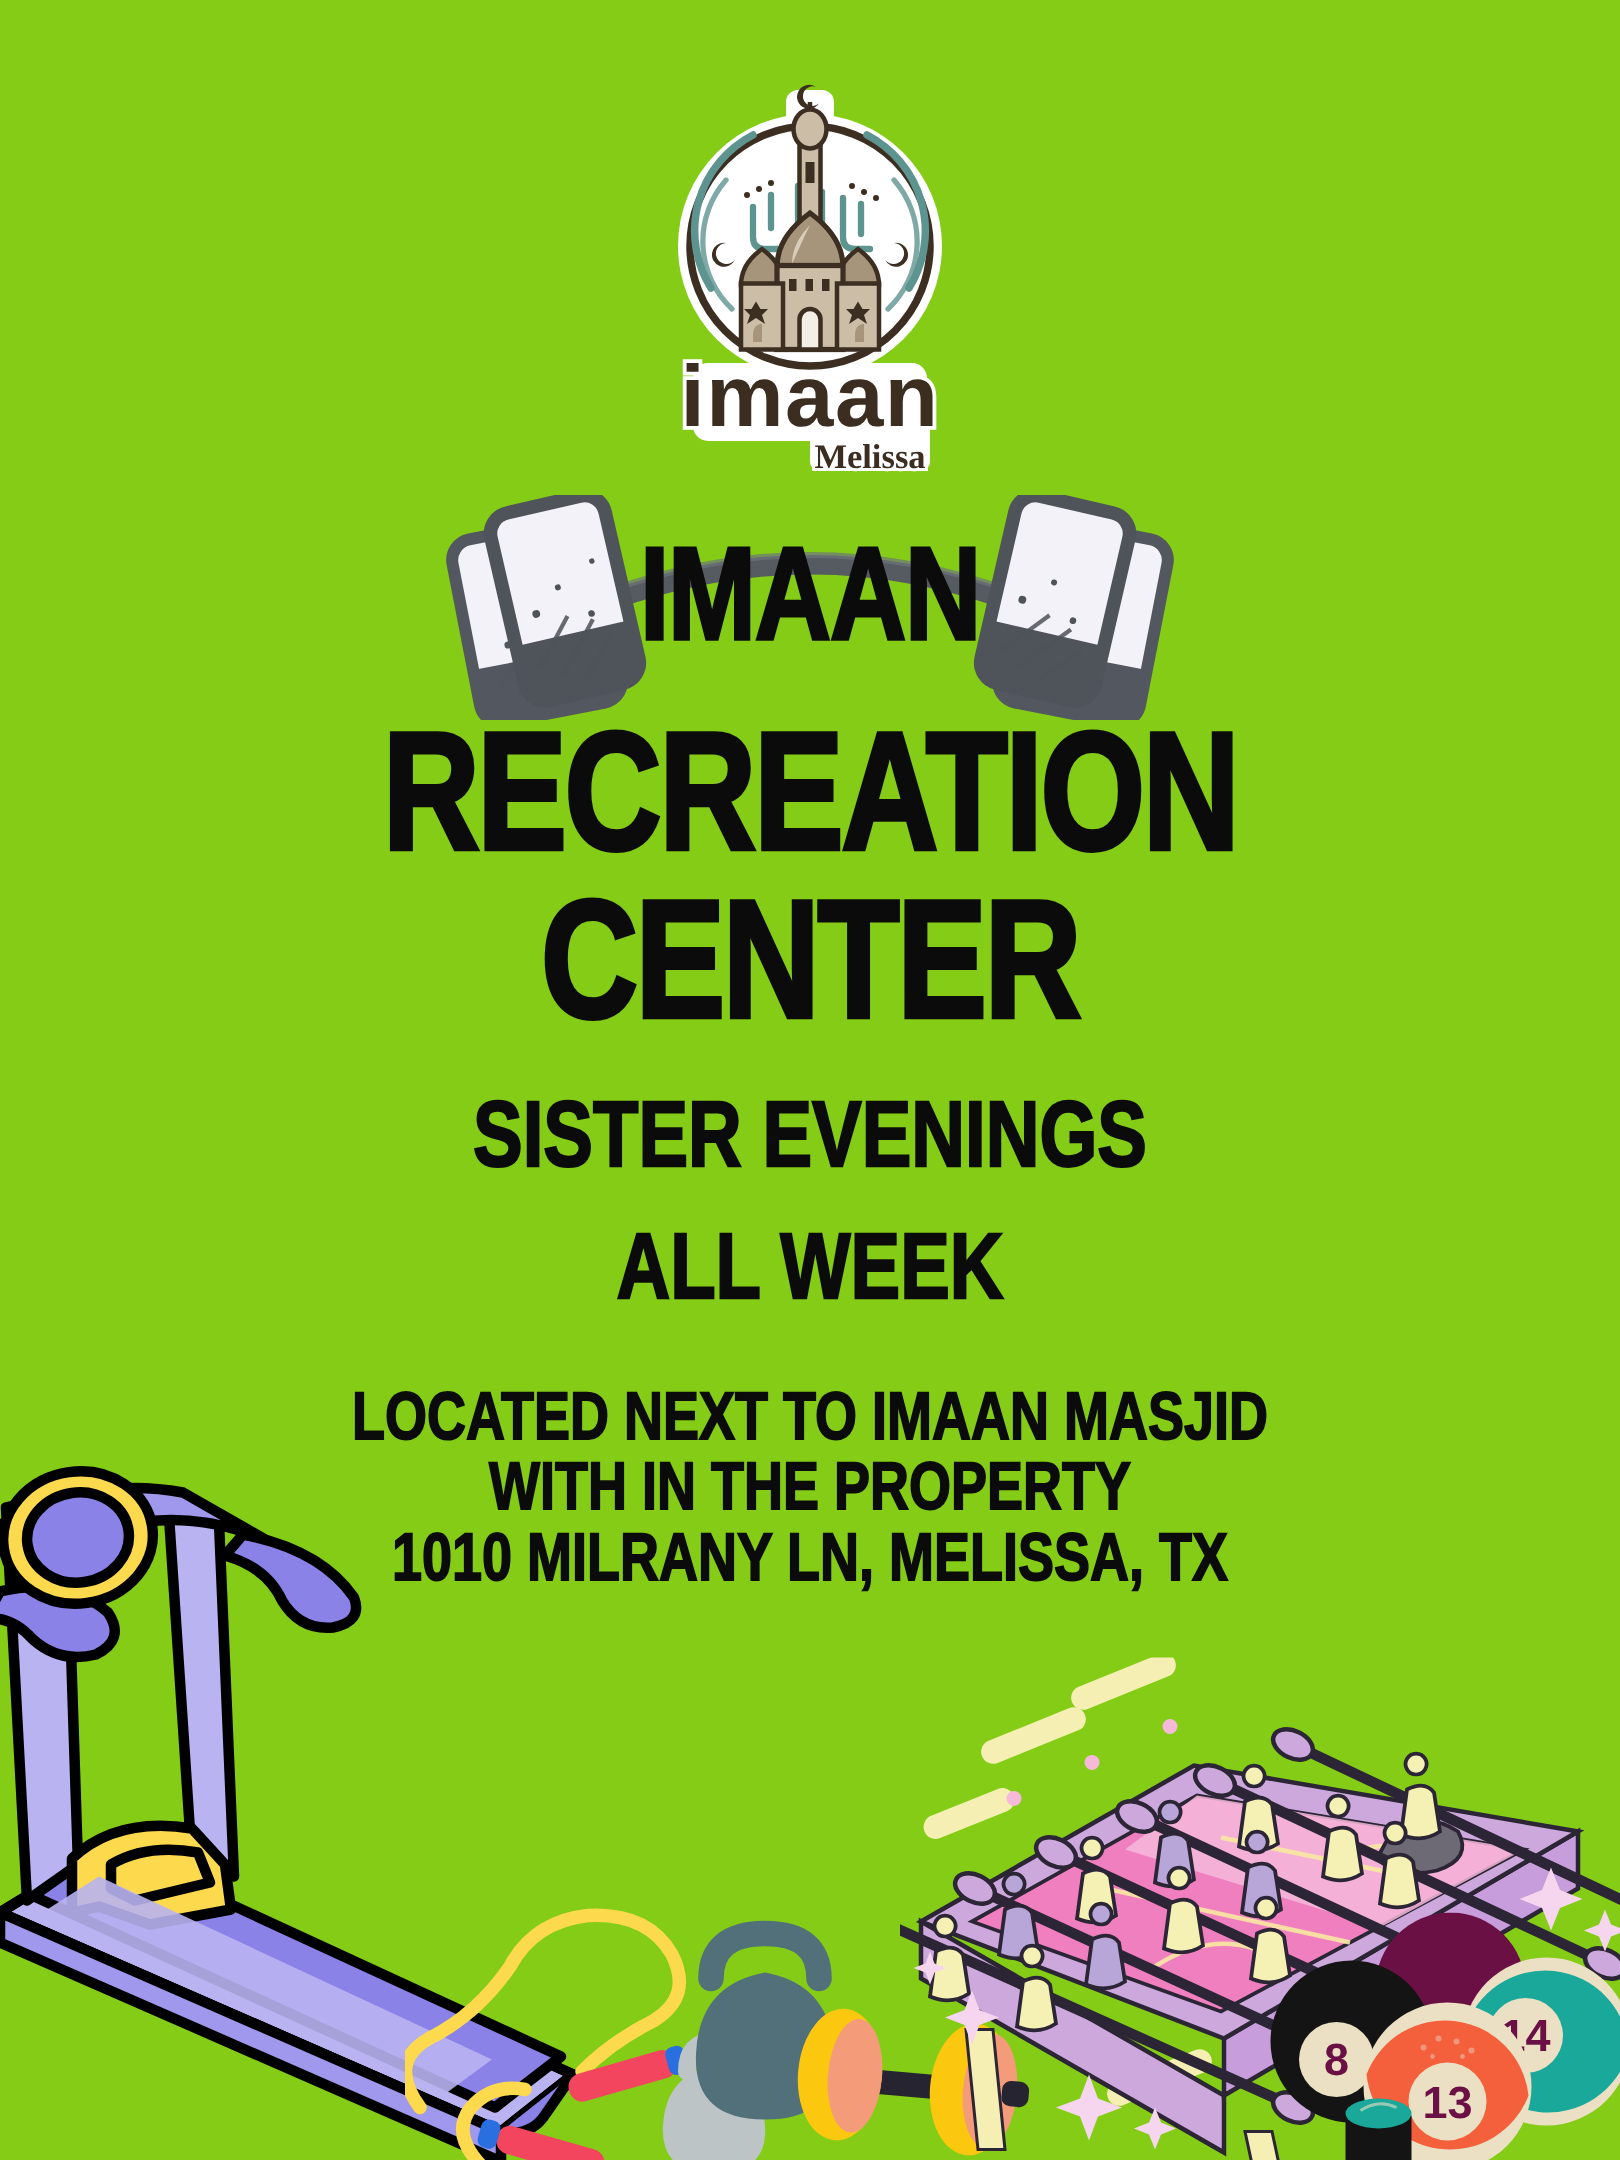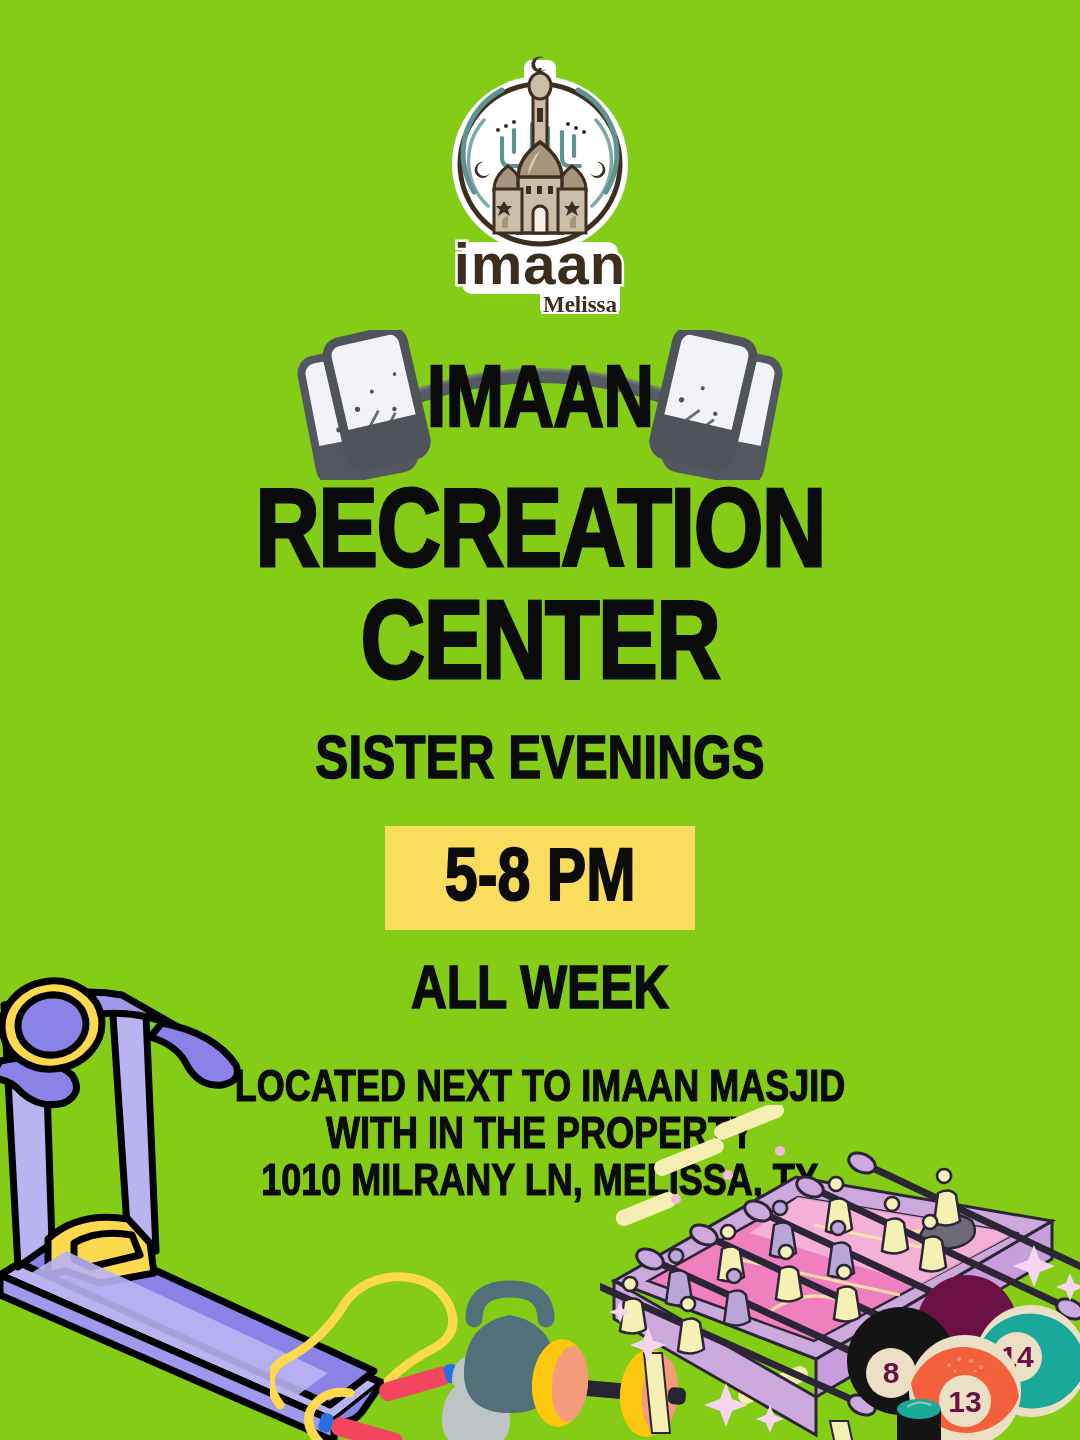--- a/index.html
+++ b/index.html
@@ -257,25 +257,20 @@
         </g>
       </svg>
 
       <div class="h-imaan">IMAAN</div>
     </div>
 
     <div class="h-rec">RECREATION CENTER</div>
 
     <div class="h-sister">SISTER EVENINGS</div>
 
-    <div class="time-wrap">
-      <span class="time-box">
-        <span class="time-txt">5-8 PM</span>
-      </span>
-    </div>
 
     <div class="h-week">ALL WEEK</div>
 
     <div class="addr">
       <div>LOCATED NEXT TO IMAAN MASJID</div>
       <div>WITH IN THE PROPERTY</div>
       <div>1010 MILRANY LN, MELISSA, TX</div>
     </div>
   </div>
 

